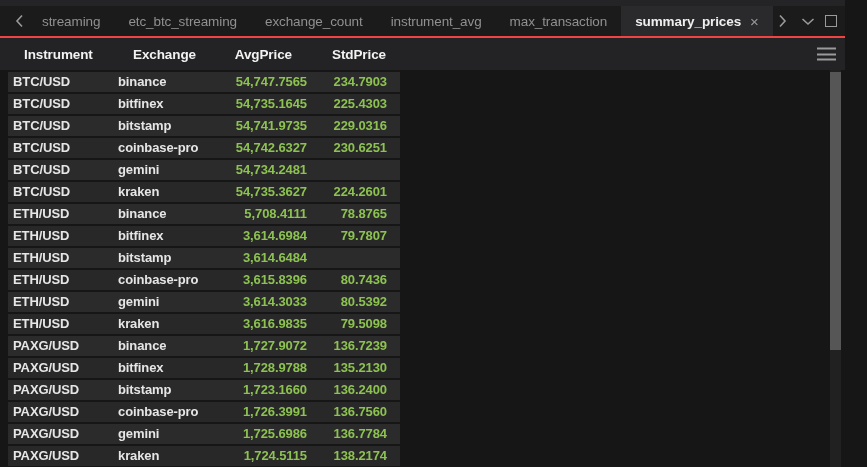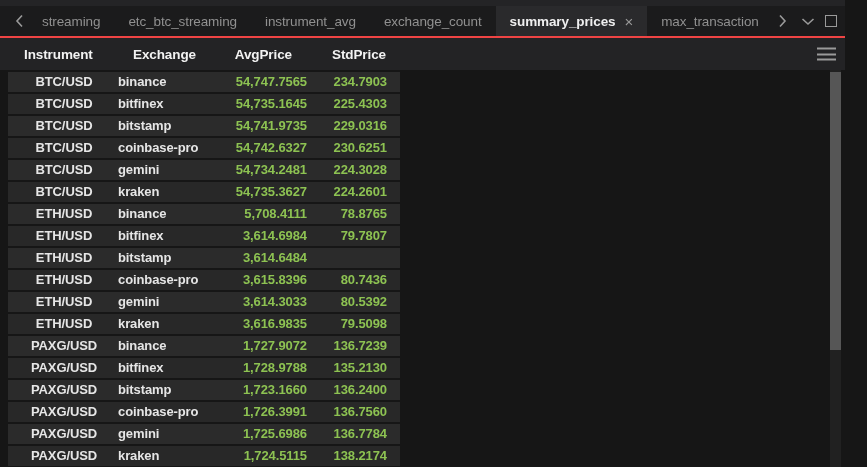--- a/index.html
+++ b/index.html
@@ -77,21 +77,21 @@
   .rows { padding-top:2px; margin-left:8px; width:392px; }
   .row {
     display:grid; grid-template-columns:107px 115px 88px 82px;
     height:20px; line-height:20px; margin-bottom:2px;
     font-size:13px; font-weight:bold; color:var(--row-text,#e6e6e6);
     cursor:default;
   }
   .row.odd  { background:var(--row-odd,#2b2b2b); }
   .row.even { background:var(--row-even,#282828); }
   .cell { overflow:hidden; white-space:nowrap; }
-  .cell.c-instrument { padding-left:5px;text-align:center; }
+  .cell.c-instrument { padding-left:5px; }
   .cell.c-exchange   { padding-left:3px; }
   .cell.c-avg, .cell.c-std { text-align:right; color:var(--value-green,#8dc252); }
   .cell.c-avg { padding-right:11px; }
   .cell.c-std { padding-right:13px; }
 
   
   .vscroll {
     position:absolute; top:0; right:4px; width:11px; height:100%;
     background:var(--scroll-track,#212121); cursor:pointer;
   }
@@ -114,31 +114,31 @@
         </svg>
     </span>
     <div class="tabs" id="tabs">
         <div class="tab">
           <span>streaming</span>
         </div>
         <div class="tab">
           <span>etc_btc_streaming</span>
         </div>
         <div class="tab">
+          <span>exchange_count</span>
+        </div>
+        <div class="tab">
           <span>instrument_avg</span>
         </div>
         <div class="tab">
-          <span>exchange_count</span>
+          <span>max_transaction</span>
         </div>
         <div class="tab active">
           <span>summary_prices</span>
           <span class="close">×</span>
-        </div>
-        <div class="tab">
-          <span>max_transaction</span>
         </div>
       </div>
     <div class="tabbar-right">
       <span class="navicon">
         <svg width="9" height="14" viewBox="0 0 9 14">
             <polyline points="2,1.5 7,7 2,12.5" fill="none" stroke="#9a9a9a" stroke-width="1.6"></polyline>
           </svg>
       </span>
       <span class="navicon">
         <svg width="14" height="9" viewBox="0 0 14 9">
@@ -186,21 +186,20 @@
         <div class="row even">
           <span class="cell c-instrument">BTC/USD</span>
           <span class="cell c-exchange">coinbase-pro</span>
           <span class="cell c-avg">54,742.6327</span>
           <span class="cell c-std">230.6251</span>
         </div>
         <div class="row odd">
           <span class="cell c-instrument">BTC/USD</span>
           <span class="cell c-exchange">gemini</span>
           <span class="cell c-avg">54,734.2481</span>
-          <span class="cell c-std">224.3028</span>
         </div>
         <div class="row even">
           <span class="cell c-instrument">BTC/USD</span>
           <span class="cell c-exchange">kraken</span>
           <span class="cell c-avg">54,735.3627</span>
           <span class="cell c-std">224.2601</span>
         </div>
         <div class="row odd">
           <span class="cell c-instrument">ETH/USD</span>
           <span class="cell c-exchange">binance</span>

